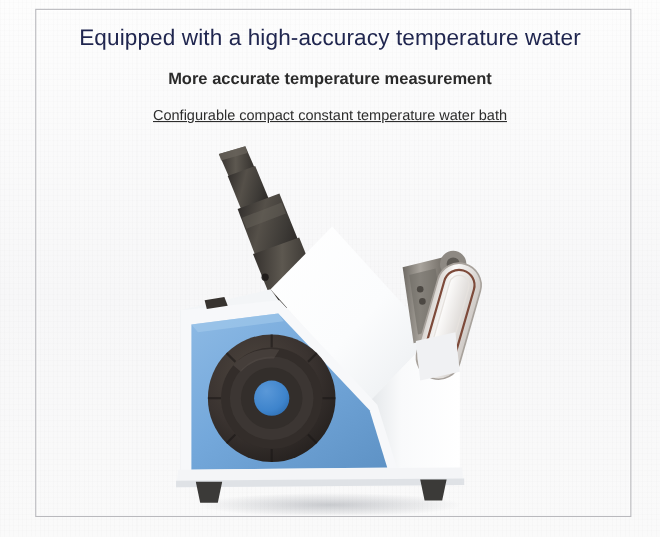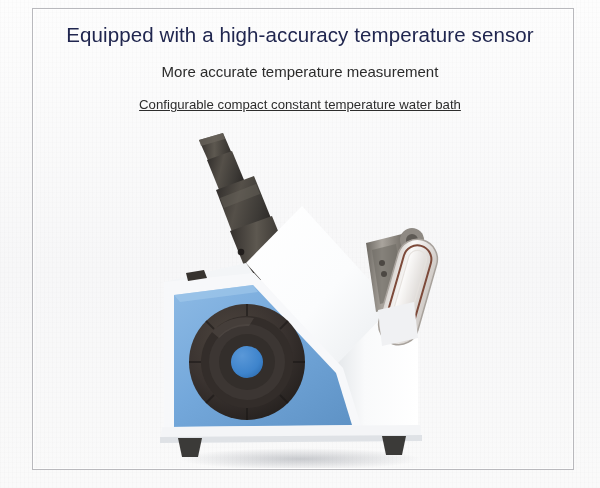--- a/index.html
+++ b/index.html
@@ -38,21 +38,21 @@
     color:#20264f;
     font-size:20.5px;
     font-weight:400;
     letter-spacing:.1px;
     line-height:1.25;
     margin:0 0 15px 0;
   }
   .sub-1{
     color:#2b2b2b;
     font-size:15px;
-    font-weight:400;
+    font-weight:700;
     line-height:1.25;
     margin:0 0 16px 0;
   }
   .sub-2{
     color:#2d2d2d;
     font-size:13.2px;
     font-weight:400;
     line-height:1.25;
     margin:0;
     text-decoration:underline;
@@ -67,21 +67,21 @@
   .photo svg{display:block;width:100%;height:100%;}
 </style>
 </head>
 <body>
 
 <div class="page-bg"></div>
 
 <div class="frame"></div>
 
 <div class="copy">
-  <div class="headline">Equipped with a high-accuracy temperature sensor</div>
+  <div class="headline">Equipped with a high-accuracy temperature water</div>
   <div class="sub-1">More accurate temperature measurement</div>
   <div class="sub-2">Configurable compact constant temperature water bath</div>
 </div>
 
 <div class="photo">
   <svg viewBox="0 0 320 336" xmlns="http://www.w3.org/2000/svg" aria-hidden="true">
     <defs>
       <linearGradient id="gWhiteTop" x1="0" y1="0" x2="1" y2="1">
         <stop offset="0%" stop-color="#ffffff"></stop>
         <stop offset="55%" stop-color="#fbfcfd"></stop>

